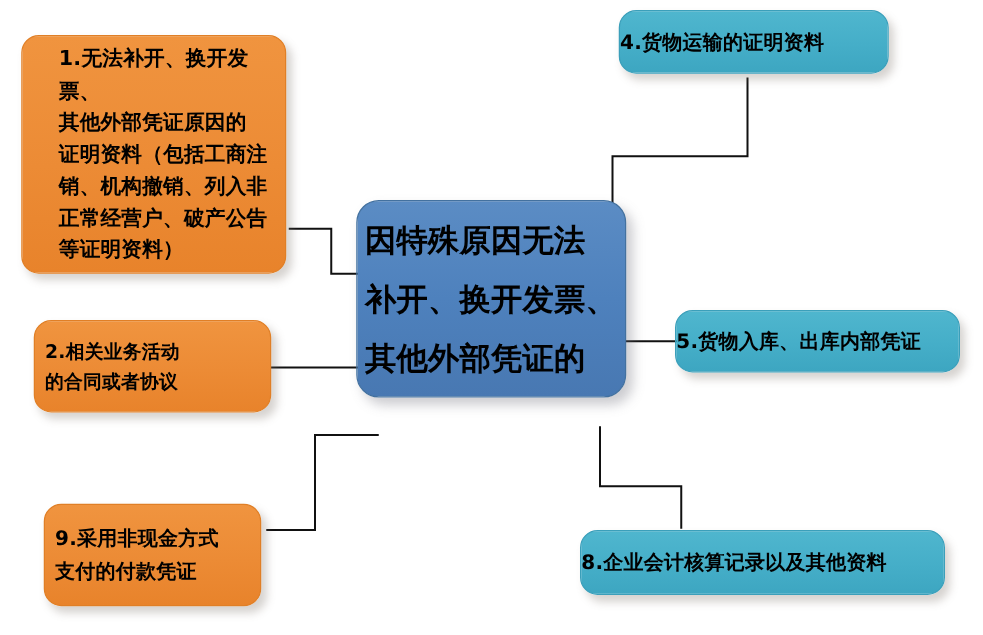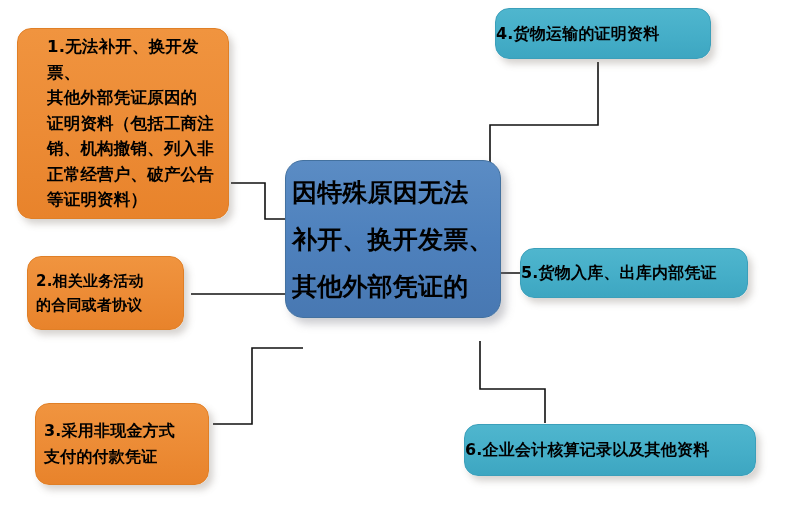--- a/index.html
+++ b/index.html
@@ -74,40 +74,40 @@
     box-shadow: 5px 6px 9px rgba(110,110,120,0.35);
   }
 
   
   #node-1 {
     left: 17px;  top: 28px;  width: 212px; height: 191px;
     font-size: 16.5px; line-height: 25.5px;
     padding: 6px 10px 6px 29px;
   }
   #node-2 {
-    left: 27px;  top: 256px; width: 157px; height: 74px;
+    left: 27px;  top: 256px; width: 190px; height: 74px;
     font-size: 15px; line-height: 24px;
     padding: 4px 8px;
   }
   #node-3 {
     left: 35px;  top: 403px; width: 174px; height: 82px;
     font-size: 16px; line-height: 26px;
     padding: 4px 8px;
   }
   #node-center {
     left: 285px; top: 160px; width: 216px; height: 158px;
     font-size: 25px; line-height: 47px;
     padding: 4px 6px;
   }
   #node-4 {
     left: 495px; top: 8px;   width: 216px; height: 51px;
     font-size: 16px; line-height: 22px;
   }
   #node-5 {
-    left: 520px; top: 248px; width: 228px; height: 50px;
+    left: 540px; top: 248px; width: 228px; height: 50px;
     font-size: 16px; line-height: 22px;
   }
   #node-6 {
     left: 464px; top: 424px; width: 292px; height: 52px;
     font-size: 16px; line-height: 22px;
   }
 </style>
 </head>
 <body>
 
@@ -130,35 +130,35 @@
 正常经营户、破产公告
 等证明资料）</span>
   </div>
 
   <div id="node-2" class="node orange">
     <span class="txt">2.相关业务活动
 的合同或者协议</span>
   </div>
 
   <div id="node-3" class="node orange">
-    <span class="txt">3.采用非现金方式
+    <span class="txt">9.采用非现金方式
 支付的付款凭证</span>
   </div>
 
   <div id="node-center" class="node steel">
     <span class="txt">因特殊原因无法
 补开、换开发票、
 其他外部凭证的</span>
   </div>
 
   <div id="node-4" class="node teal">
     <span class="txt">4.货物运输的证明资料</span>
   </div>
 
   <div id="node-5" class="node teal">
     <span class="txt">5.货物入库、出库内部凭证</span>
   </div>
 
   <div id="node-6" class="node teal">
-    <span class="txt">6.企业会计核算记录以及其他资料</span>
+    <span class="txt">8.企业会计核算记录以及其他资料</span>
   </div>
 
 </div>
 
 </body></html>

